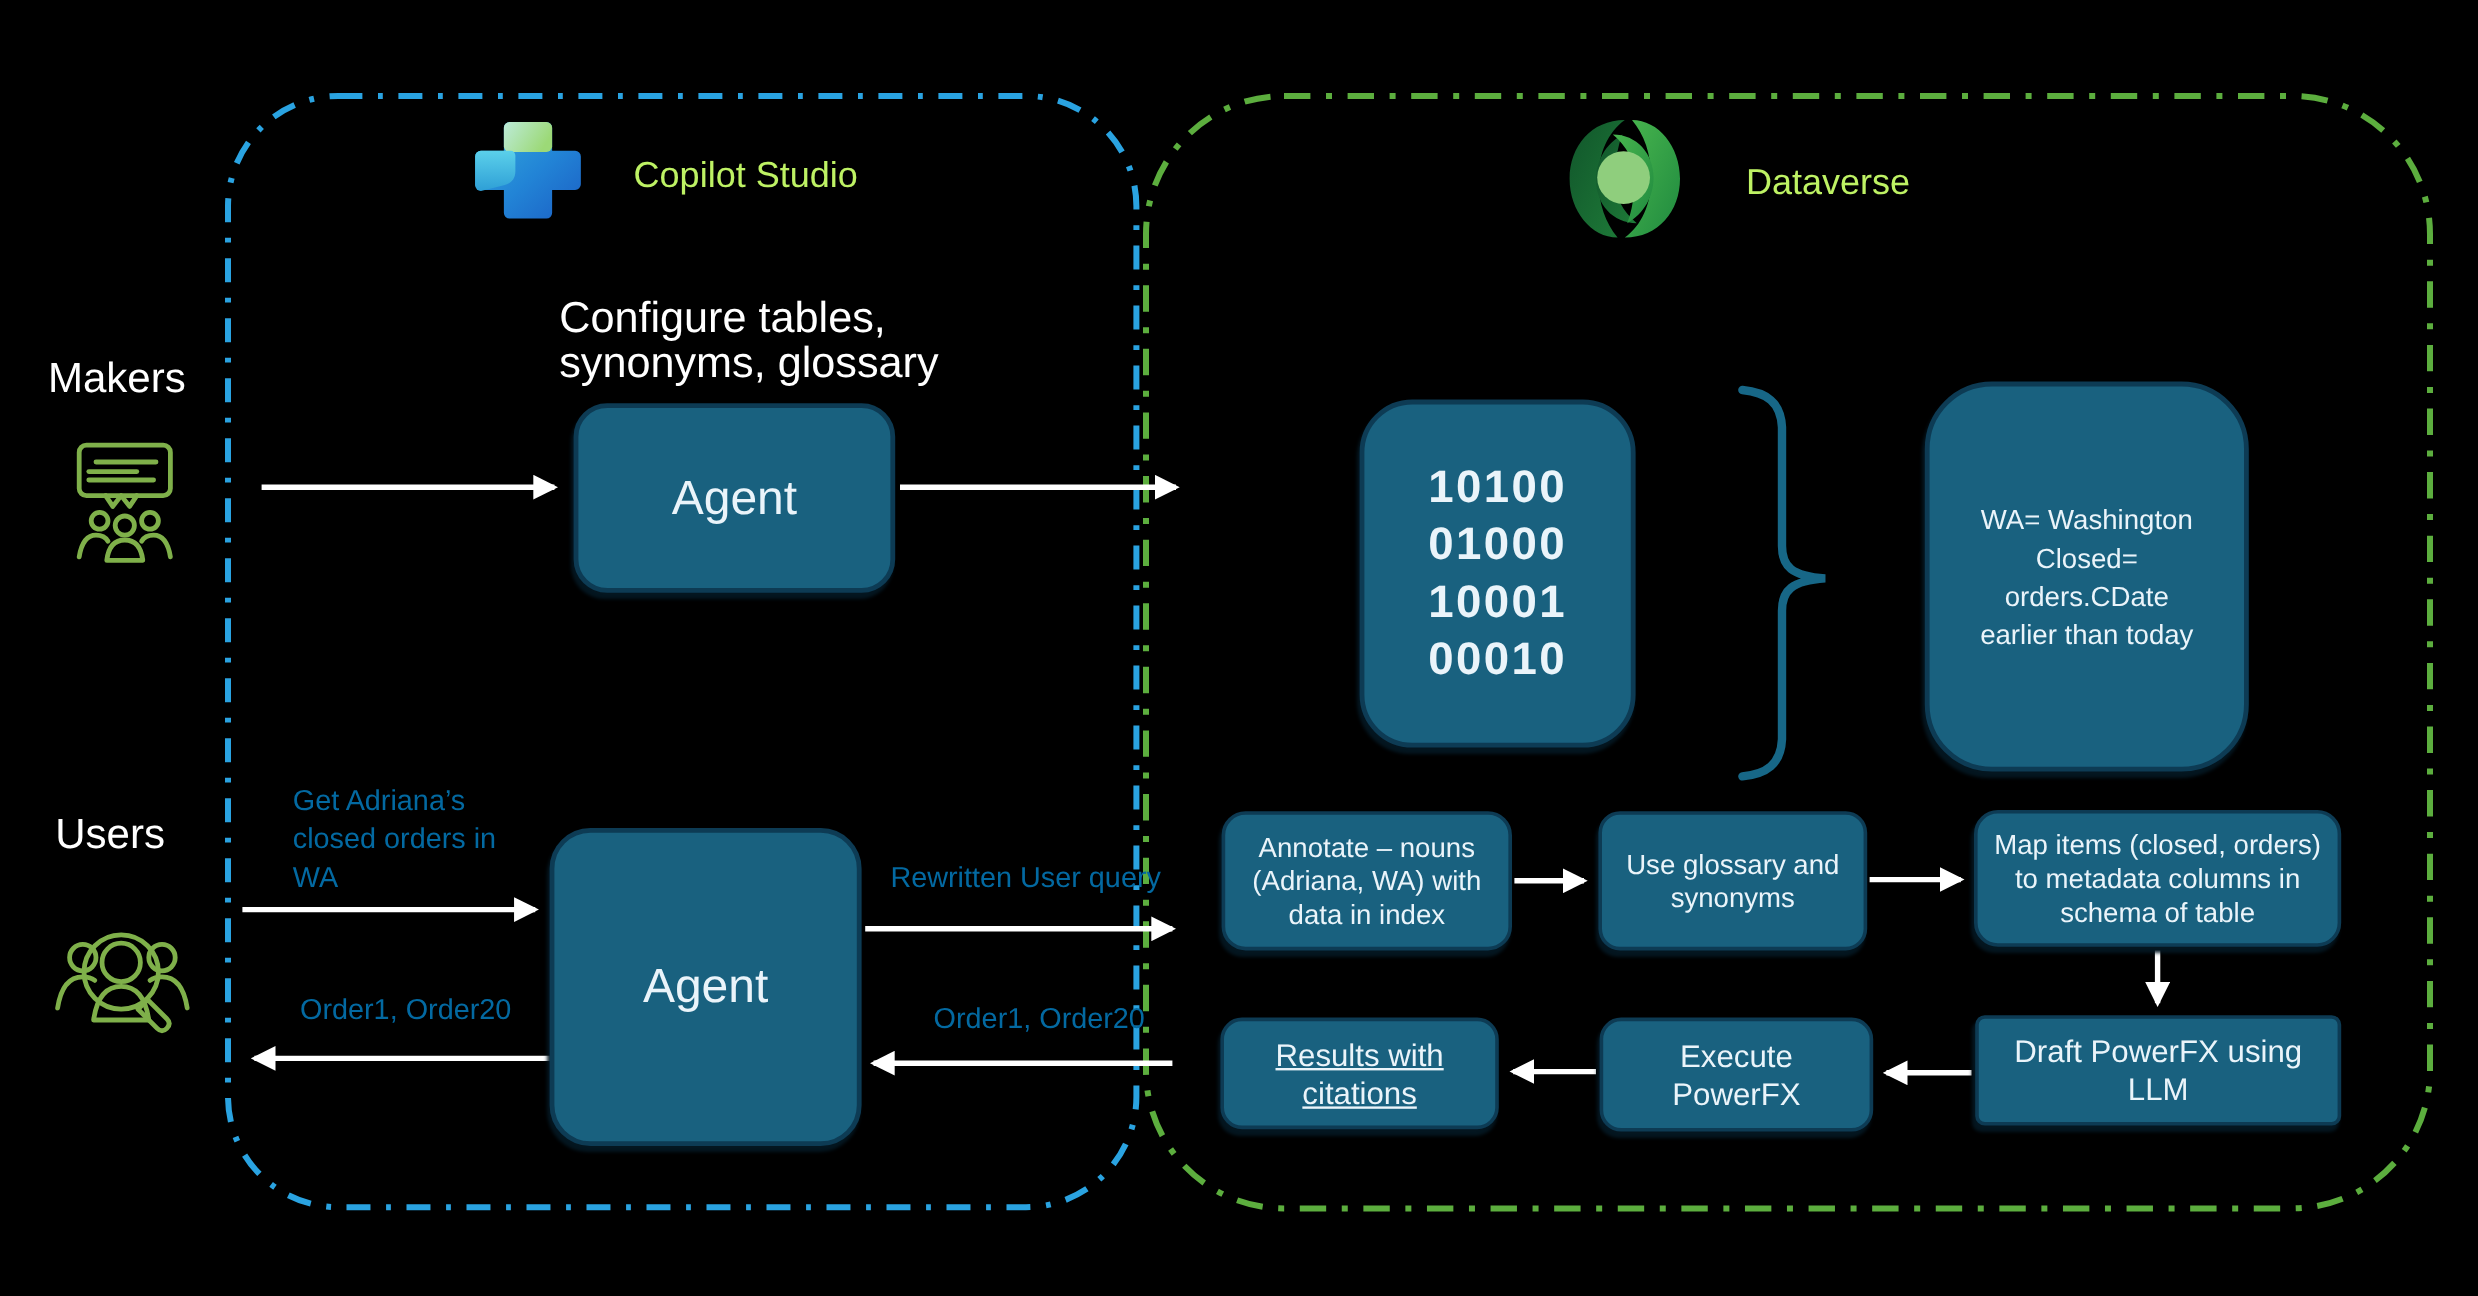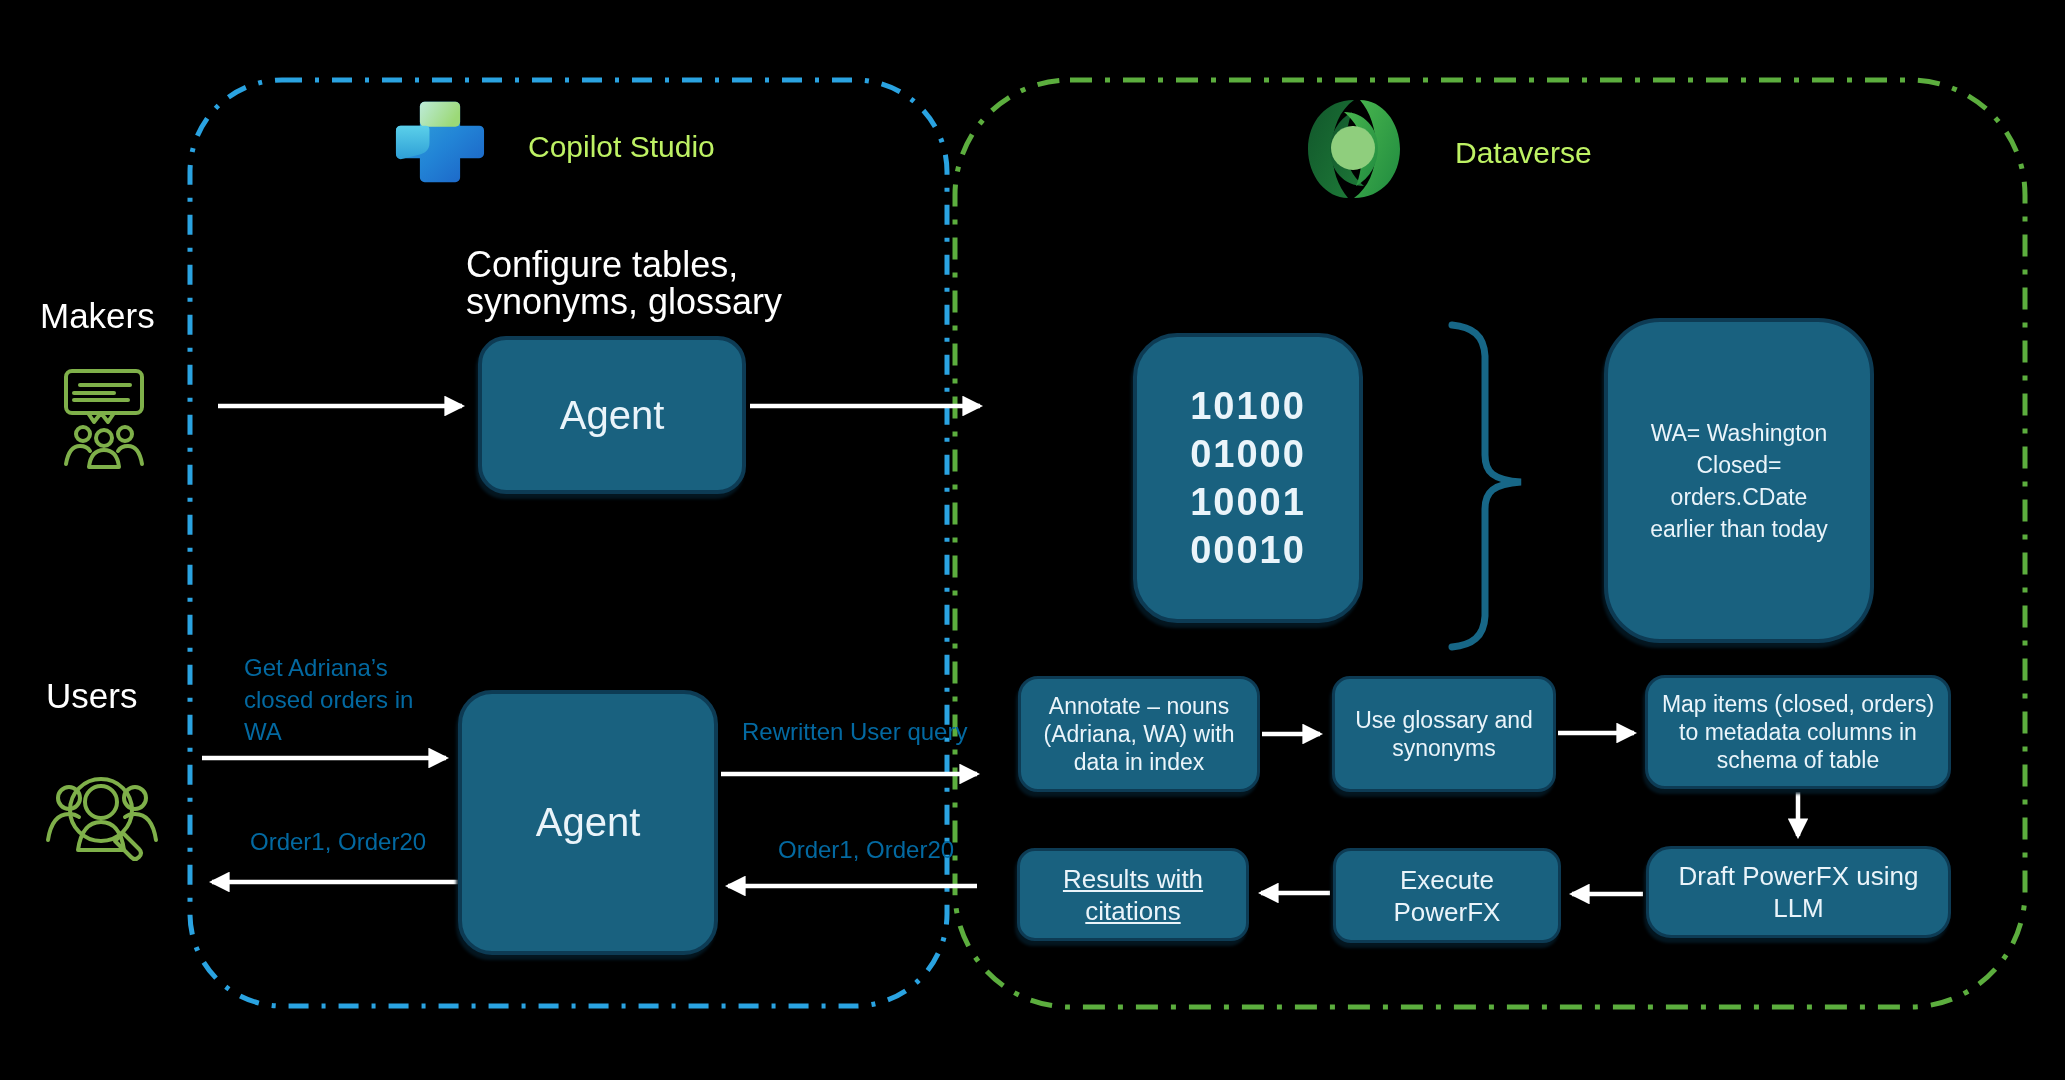--- a/index.html
+++ b/index.html
@@ -205,16 +205,16 @@
   <div class="box small-label abs" style="left:1645px;top:675px;width:306px;height:114px;border-radius:20px;">Map items (closed, orders)
 to metadata columns in
 schema of table</div>
 
   <div class="box med-label abs" style="left:1017px;top:848px;width:232px;height:93px;border-radius:18px;text-decoration:underline;">Results with
 citations</div>
 
   <div class="box med-label abs" style="left:1333px;top:848px;width:228px;height:95px;border-radius:18px;">Execute
 PowerFX</div>
 
-  <div class="box med-label abs" style="left:1646px;top:846px;width:305px;height:92px;border-radius:25px;">Draft PowerFX using
+  <div class="box med-label abs" style="left:1646px;top:846px;width:305px;height:92px;border-radius:8px;">Draft PowerFX using
 LLM</div>
 
 </div>
 
 </body></html>

